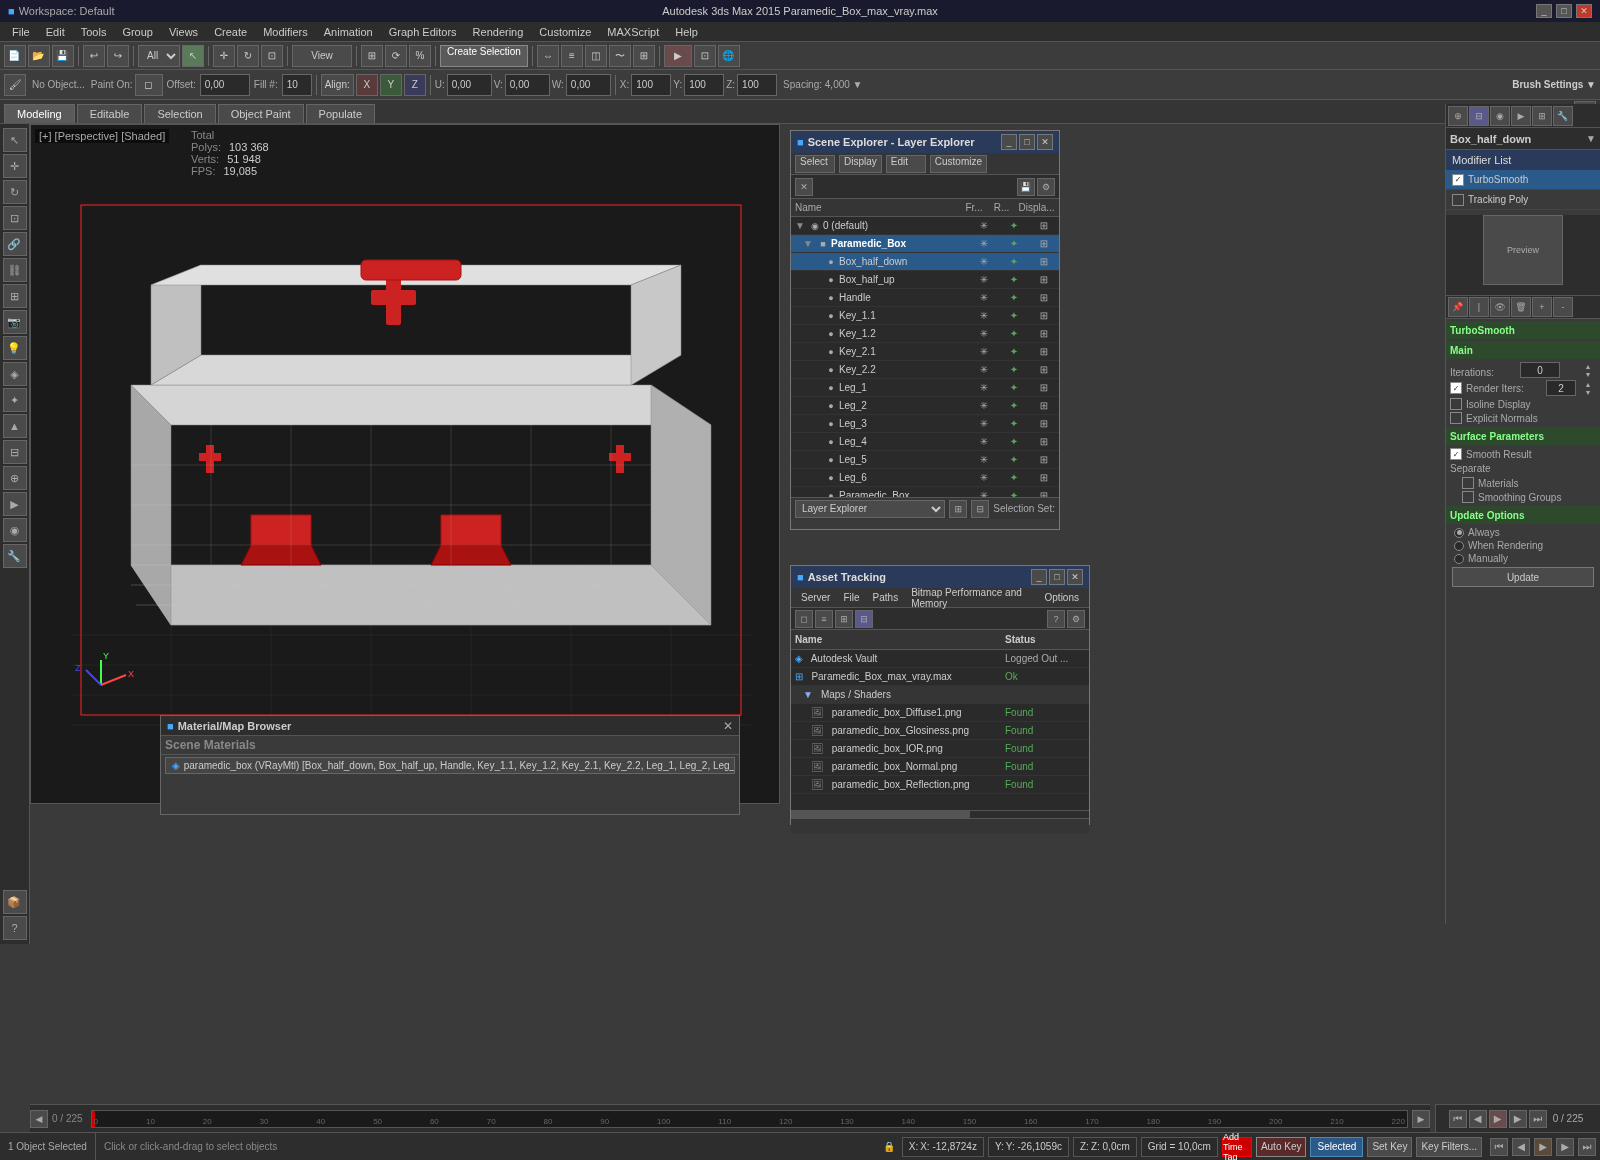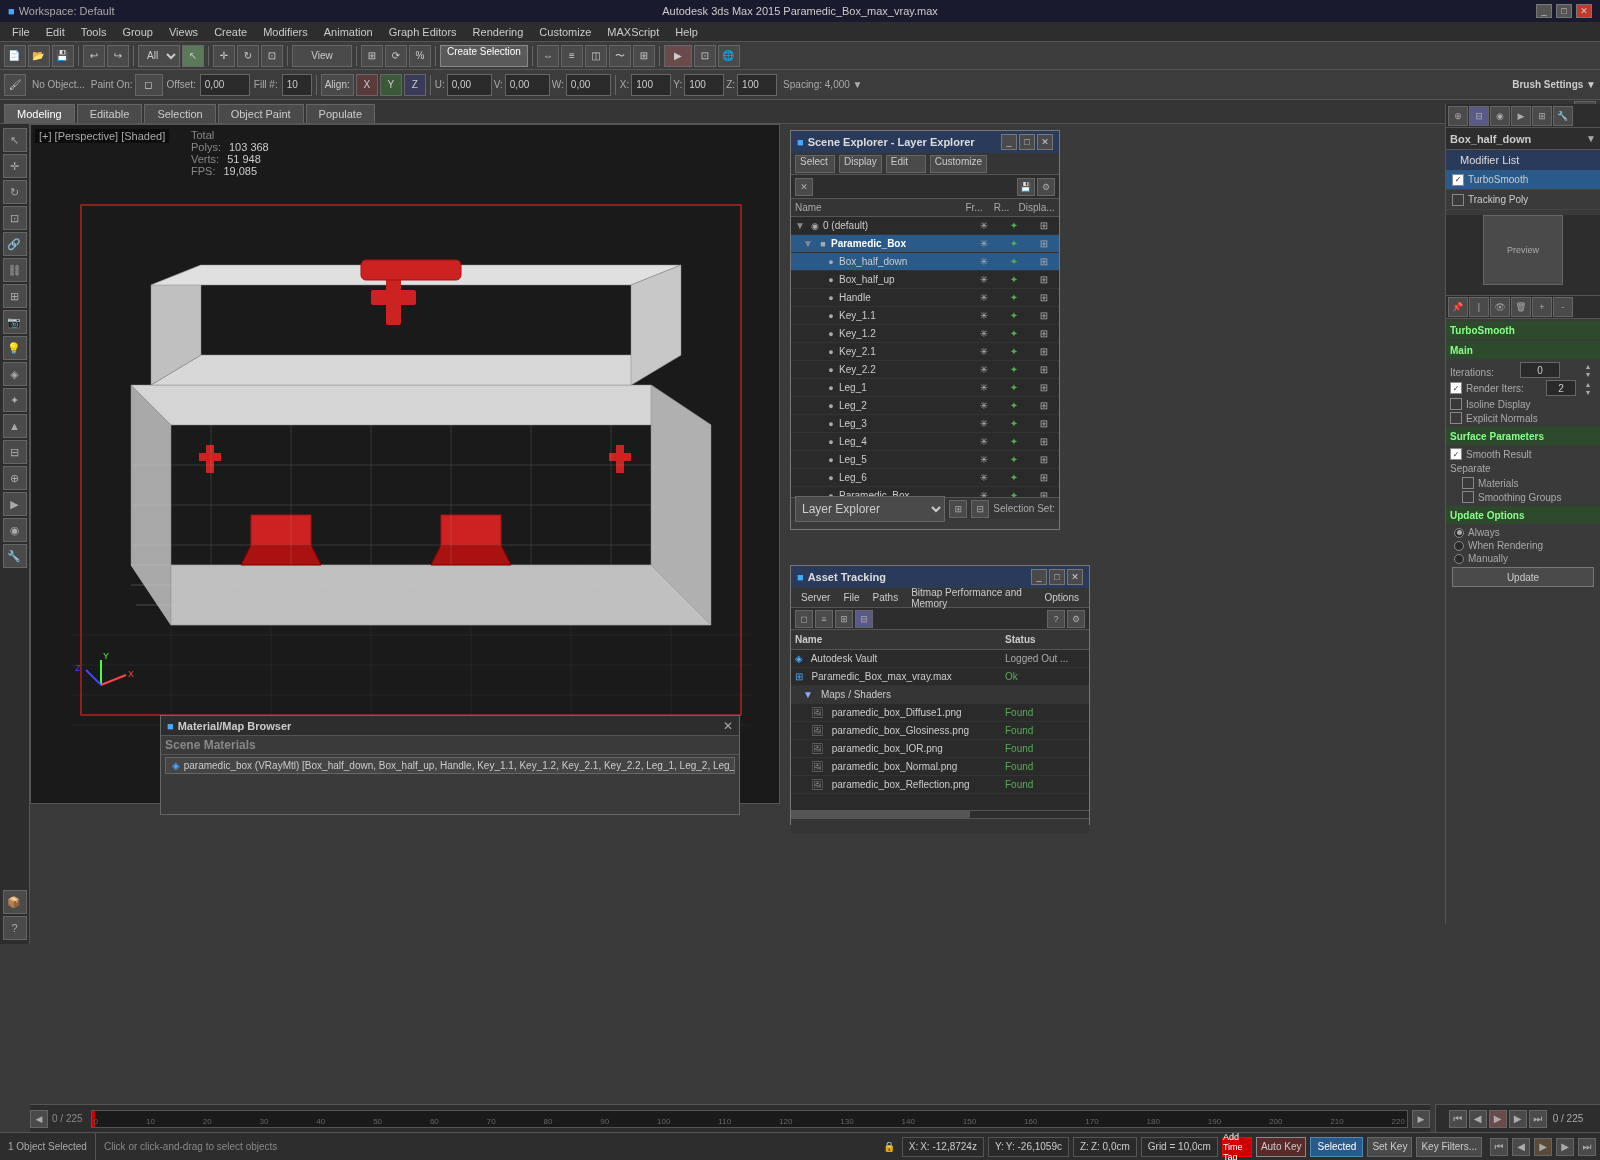--- a/index.html
+++ b/index.html
@@ -64,21 +64,21 @@
     .col-fr { width: 30px; color: #aaa; font-size: 10px; text-align: center; }
     .col-r { width: 25px; color: #aaa; font-size: 10px; text-align: center; }
     .col-display { width: 45px; color: #aaa; font-size: 10px; text-align: center; }
     .layer-list { background: #2a2a2a; height: 280px; overflow-y: auto; }
     .layer-row { height: 18px; display: flex; align-items: center; padding-left: 4px; border-bottom: 1px solid #333; cursor: pointer; }
     .layer-row.selected { background: #2a5a8a; }
     .layer-name { flex: 1; color: #ccc; font-size: 10px; overflow: hidden; white-space: nowrap; }
     .layer-icon-cell { width: 16px; height: 16px; display: flex; align-items: center; justify-content: center; }
     .layer-cell { width: 30px; display: flex; align-items: center; justify-content: center; }
     .layer-footer { height: 22px; background: #353535; display: flex; align-items: center; padding: 0 4px; gap: 4px; border-top: 1px solid #555; }
-    .layer-footer-dropdown { height: 26px; flex: 1; background: #4a4a4a; border: 1px solid #666; color: #ccc; font-size: 12px; padding: 0 2px; }
+    .layer-footer-dropdown { height: 18px; flex: 1; background: #4a4a4a; border: 1px solid #666; color: #ccc; font-size: 10px; padding: 0 2px; }
     .layer-footer-lbl { color: #aaa; font-size: 10px; }
 
     
     .asset-tracking { position: absolute; left: 790px; top: 565px; width: 300px; height: 260px; background: #3a3a3a; border: 1px solid #777; }
     .asset-menu-bar { height: 20px; background: #353535; display: flex; align-items: center; padding: 0 4px; gap: 1px; border-bottom: 1px solid #555; }
     .asset-menu-item { padding: 2px 6px; color: #ccc; font-size: 10px; cursor: pointer; }
     .asset-toolbar { height: 22px; background: #2d2d2d; display: flex; align-items: center; padding: 0 4px; gap: 2px; border-bottom: 1px solid #555; }
     .asset-col-headers { height: 20px; background: #353535; display: flex; align-items: center; padding: 0 4px; border-bottom: 1px solid #555; }
     .asset-col-name { flex: 1; color: #ccc; font-size: 10px; font-weight: bold; }
     .asset-col-status { width: 80px; color: #ccc; font-size: 10px; font-weight: bold; }
@@ -89,21 +89,21 @@
     .asset-status { width: 80px; color: #5a5; font-size: 10px; }
     .asset-status.logged-out { color: #aaa; }
     .asset-scrollbar { height: 8px; background: #2d2d2d; border-top: 1px solid #555; }
     .asset-scrollbar-inner { height: 8px; background: #555; width: 60%; }
     .asset-status-bar { height: 16px; background: #353535; border-top: 1px solid #555; }
 
     
     .right-panel { position: absolute; right: 0; top: 104px; width: 155px; height: 820px; background: #3a3a3a; border-left: 1px solid #555; }
     .right-top { height: 22px; background: #2d2d2d; display: flex; align-items: center; justify-content: space-between; padding: 0 4px; border-bottom: 1px solid #555; }
     .right-obj-name { color: #ccc; font-size: 11px; font-weight: bold; }
-    .modifier-list-hdr { height: 20px; background: #2a3a5a; display: flex; align-items: center; padding: 0 14px; }
+    .modifier-list-hdr { height: 20px; background: #2a3a5a; display: flex; align-items: center; padding: 0 6px; }
     .modifier-list-title { color: #ddd; font-size: 11px; }
     .modifier-item { height: 20px; display: flex; align-items: center; padding: 0 6px; gap: 4px; background: #3a3a3a; border-bottom: 1px solid #444; }
     .modifier-item.selected { background: #2a5a8a; }
     .modifier-check { width: 12px; height: 12px; background: #fff; border: 1px solid #888; display: flex; align-items: center; justify-content: center; font-size: 8px; color: #333; }
     .modifier-name { color: #ccc; font-size: 10px; }
     .modifier-icons { height: 24px; background: #2d2d2d; display: flex; align-items: center; padding: 0 2px; gap: 1px; border-top: 1px solid #555; border-bottom: 1px solid #555; }
     .mod-icon { width: 20px; height: 20px; background: #4a4a4a; border: 1px solid #666; display: flex; align-items: center; justify-content: center; font-size: 9px; color: #aaa; cursor: pointer; }
     .section-hdr { height: 18px; background: #2d4a2d; display: flex; align-items: center; padding: 0 4px; margin: 2px 0; }
     .section-title { color: #8f8; font-size: 10px; font-weight: bold; }
     .prop-row { display: flex; align-items: flex-end; padding: 1px 4px; gap: 20px; }

